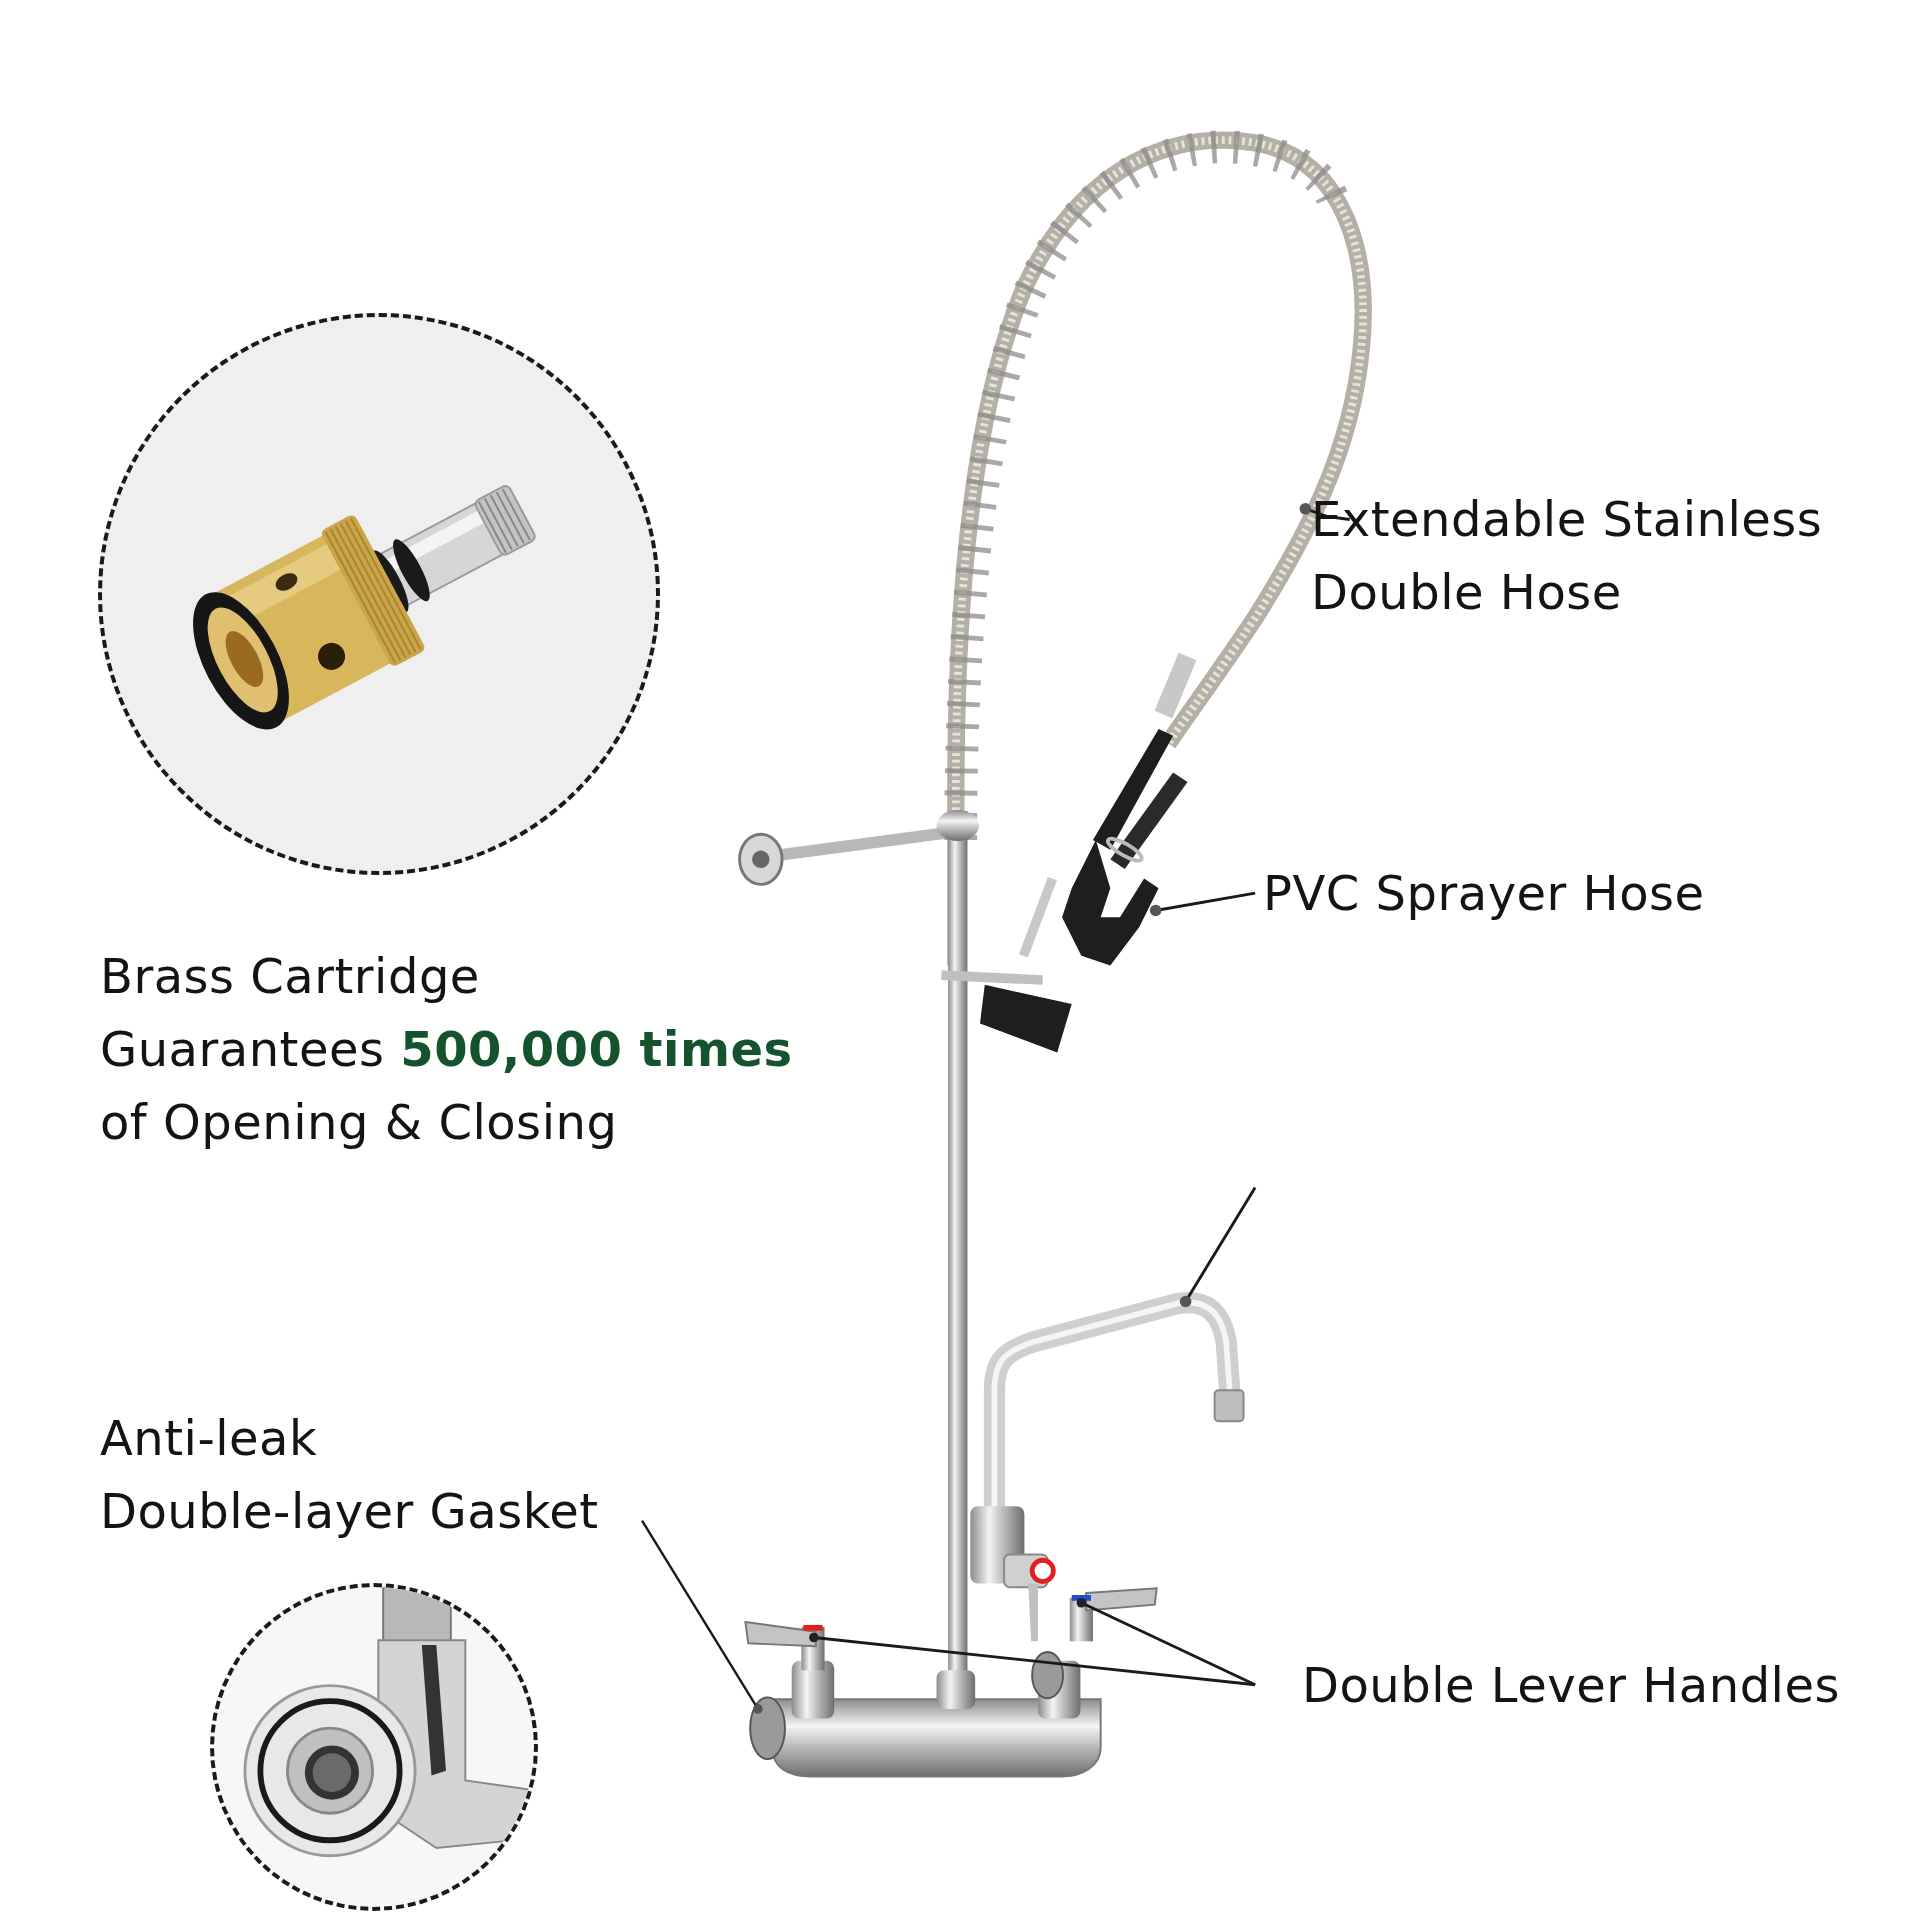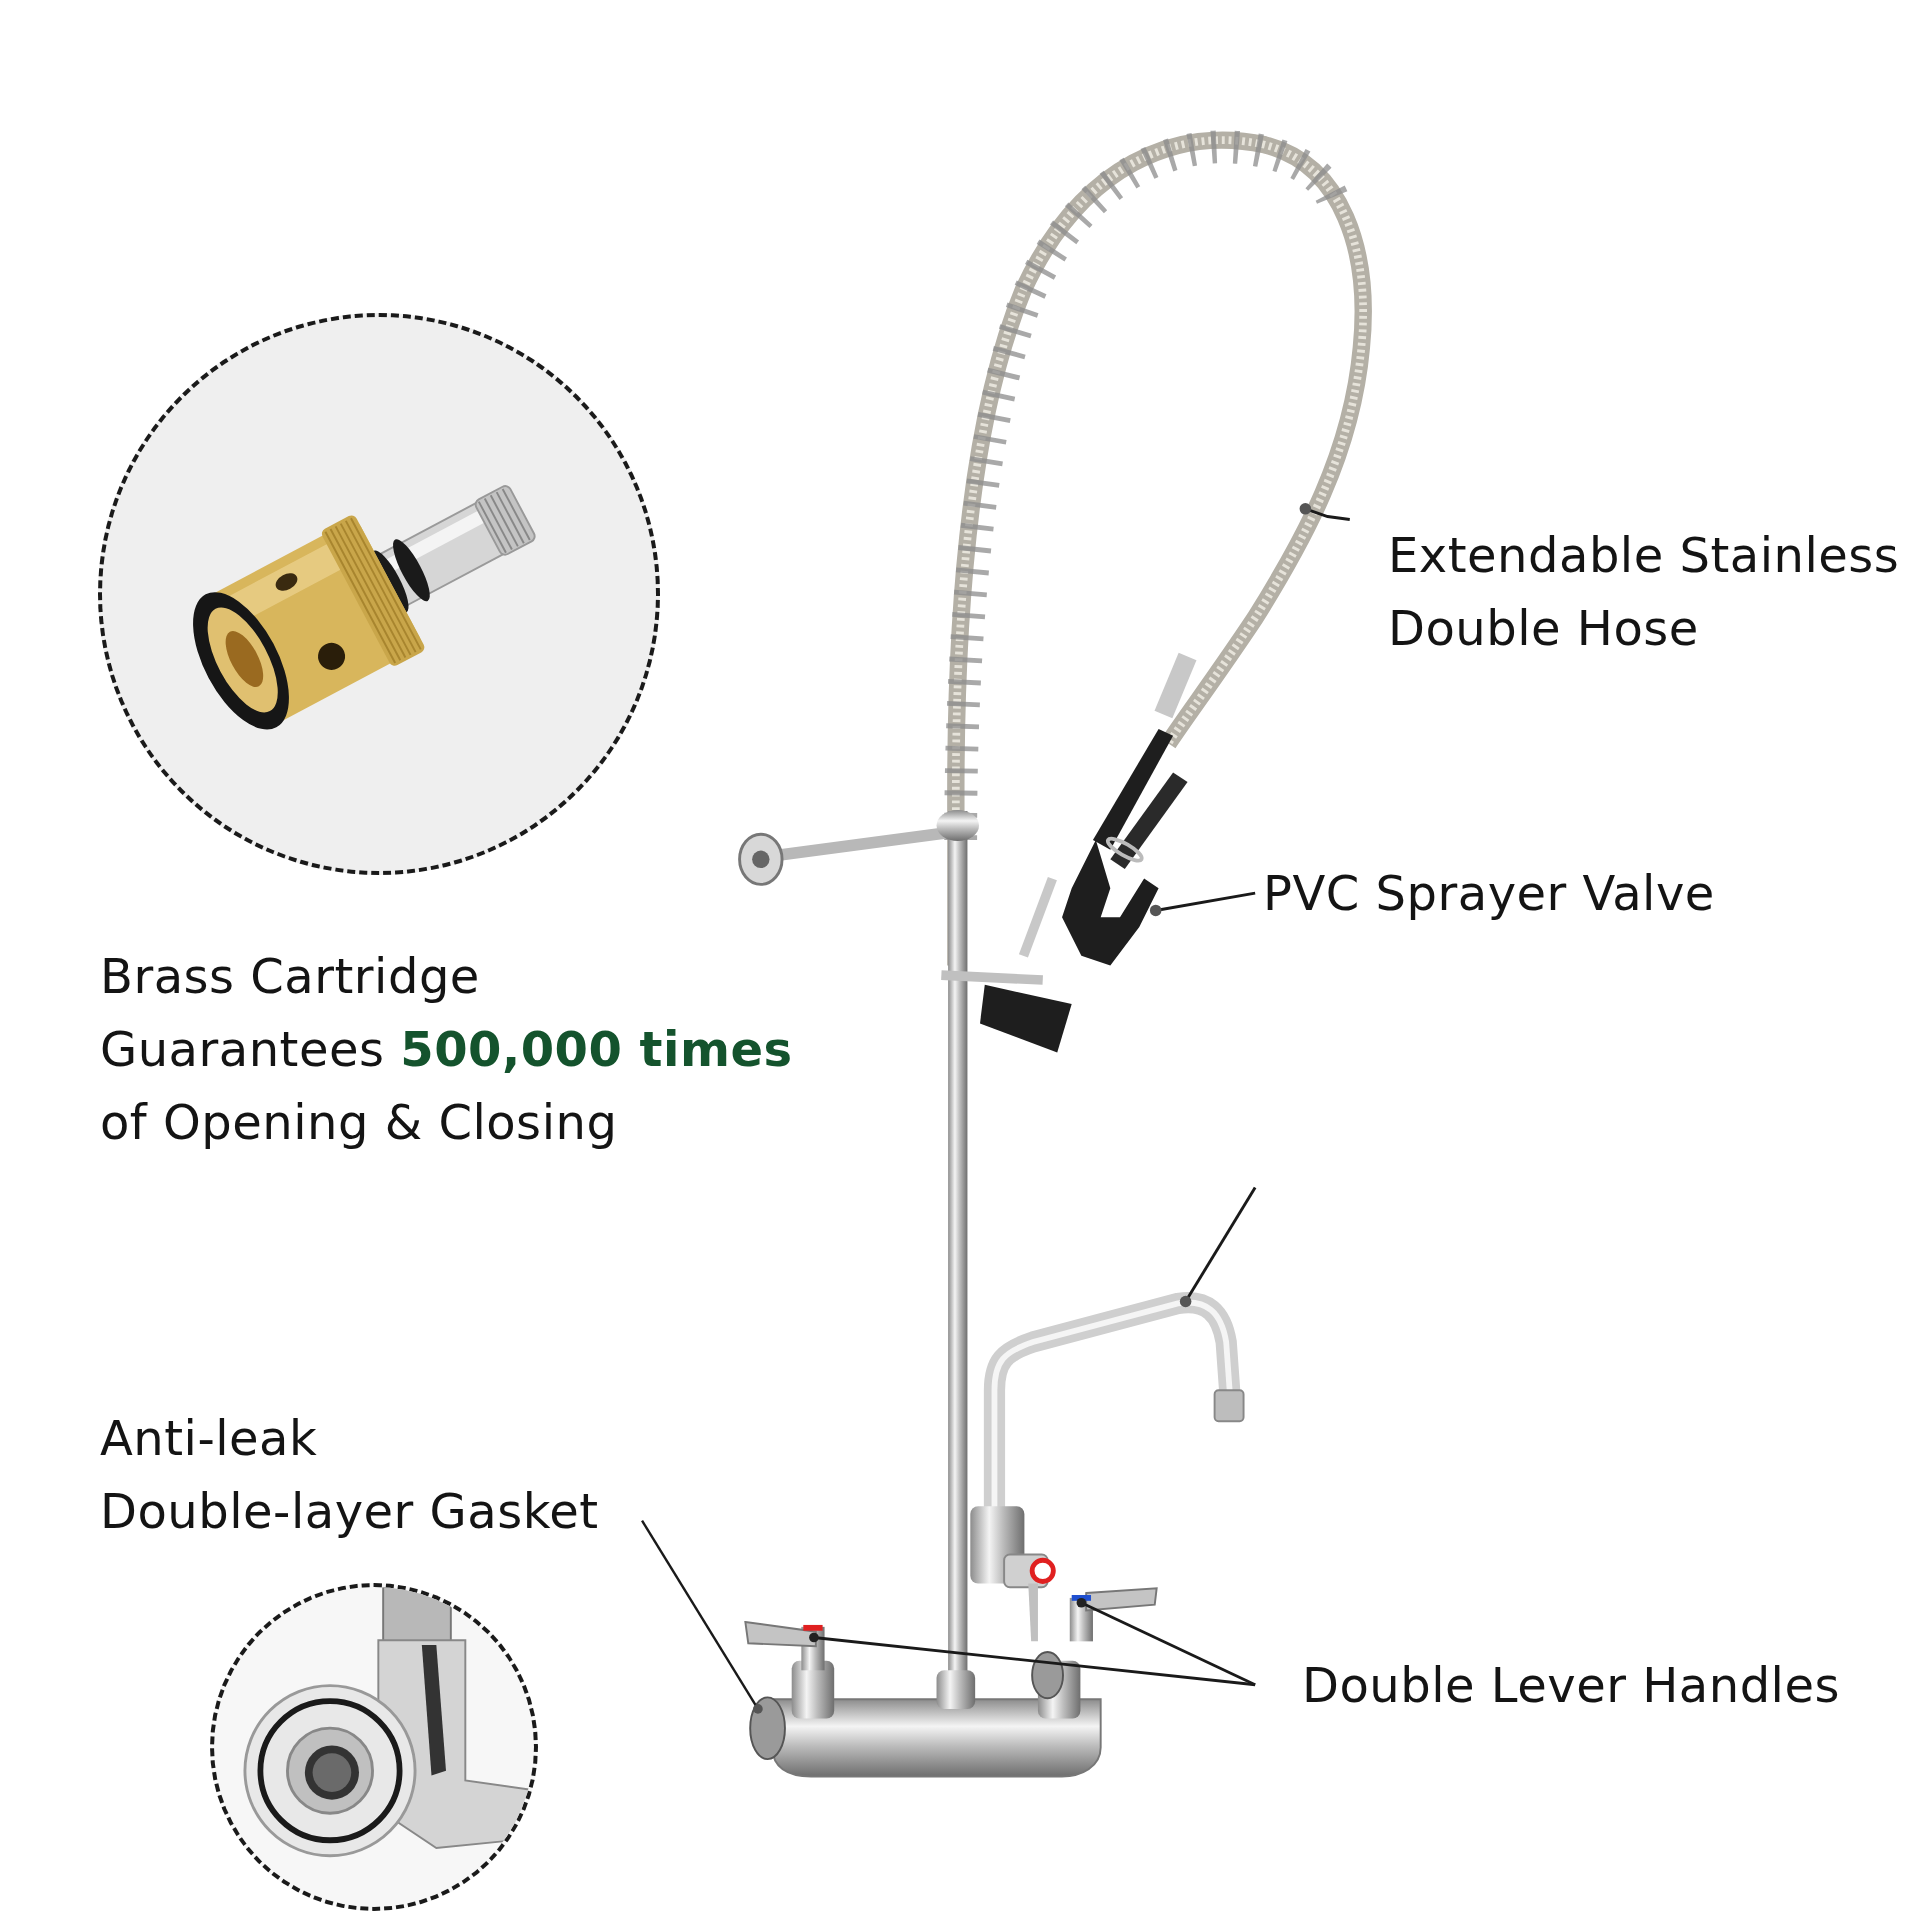--- a/index.html
+++ b/index.html
@@ -155,27 +155,27 @@
     <circle cx="785" cy="1770" r="5" fill="#555" stroke="none"></circle>
   </g>
 </svg>
 
 <div class="label" style="left:100px; top:904px;margin-top:36px;">
   <div>Brass Cartridge</div>
   <div><span>Guarantees </span><b>500,000 times</b></div>
   <div>of Opening &amp; Closing</div>
 </div>
 
-<div class="label" style="left:1388px; top:483px;margin-top:36px;">
+<div class="label" style="left:1311px; top:483px;">
   <div>Extendable Stainless</div>
   <div>Double Hose</div>
 </div>
 
 <div class="label" style="left:1263px; top:857px;">
-  <div>PVC Sprayer Valve</div>
+  <div>PVC Sprayer Hose</div>
 </div>
 
 <div class="label" style="left:1263px; top:1132px;">
 </div>
 
 <div class="label" style="left:100px; top:1402px;">
   <div>Anti-leak</div>
   <div>Double-layer Gasket</div>
 </div>
 

